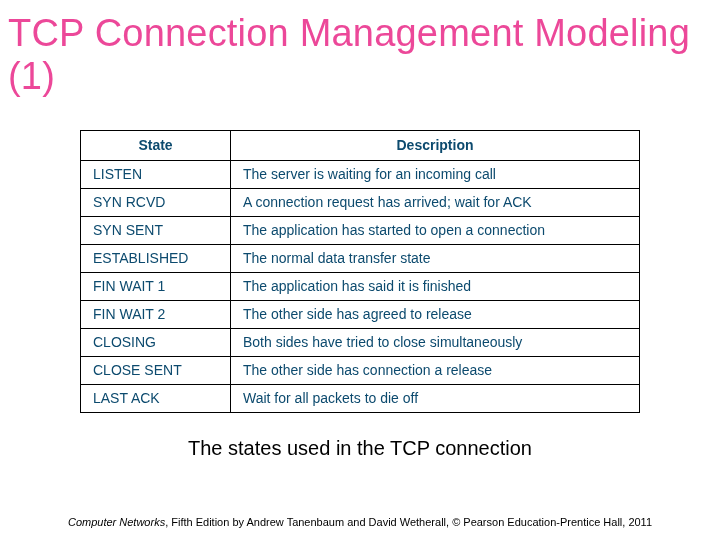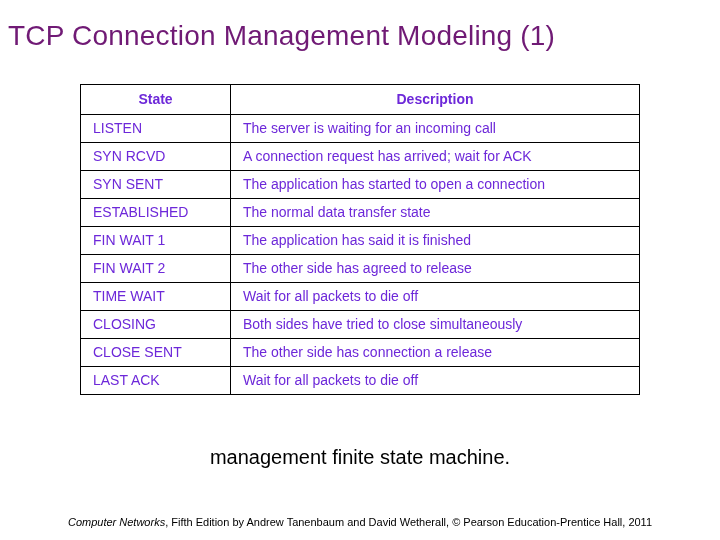--- a/index.html
+++ b/index.html
@@ -9,42 +9,42 @@
     }
     body {
       width: 720px;
       height: 540px;
       background: #fff;
       font-family: Arial, Helvetica, sans-serif;
       position: relative;
       overflow: hidden;
     }
     .title {
-      color: #701a75;
-      font-size: 28px;
+      color: #ec4899;
+      font-size: 38px;
       font-weight: 400;
-      padding: 20px 8px 0 8px;
+      padding: 12px 8px 0 8px;
       letter-spacing: 0.2px;
     }
     .table-wrap {
       margin: 32px auto 0 auto;
       width: 560px;
     }
     table {
       border-collapse: collapse;
       width: 100%;
       font-family: Arial, Helvetica, sans-serif;
     }
     th, td {
       border: 1px solid #000;
       text-align: left;
       padding: 3px 12px 3px 12px;
       font-size: 14px;
       line-height: 1.5;
-      color: #6d28d9;
+      color: #0c4a6e;
       vertical-align: middle;
     }
     th {
       font-weight: bold;
       text-align: center;
       padding: 4px 12px;
     }
     th:first-child, td:first-child {
       width: 150px;
     }
@@ -102,39 +102,34 @@
       </tr>
       <tr>
         <td>FIN WAIT 1</td>
         <td>The application has said it is finished</td>
       </tr>
       <tr>
         <td>FIN WAIT 2</td>
         <td>The other side has agreed to release</td>
       </tr>
       <tr>
-        <td>TIME WAIT</td>
-        <td>Wait for all packets to die off</td>
-      </tr>
-      <tr>
         <td>CLOSING</td>
         <td>Both sides have tried to close simultaneously</td>
       </tr>
       <tr>
         <td>CLOSE SENT</td>
         <td>The other side has connection a release</td>
       </tr>
       <tr>
         <td>LAST ACK</td>
         <td>Wait for all packets to die off</td>
       </tr>
     </tbody>
   </table>
 </div>
 
 <div class="caption">
-  <br>
-  <span>management finite state machine.</span>
+  <span>The states used in the TCP connection</span><br>
 </div>
 
 <div class="footer">
   <span>Computer Networks</span><span class="normal">, Fifth Edition by Andrew Tanenbaum and David Wetherall, © Pearson Education-Prentice Hall, 2011</span>
 </div>
 
 </body></html>

